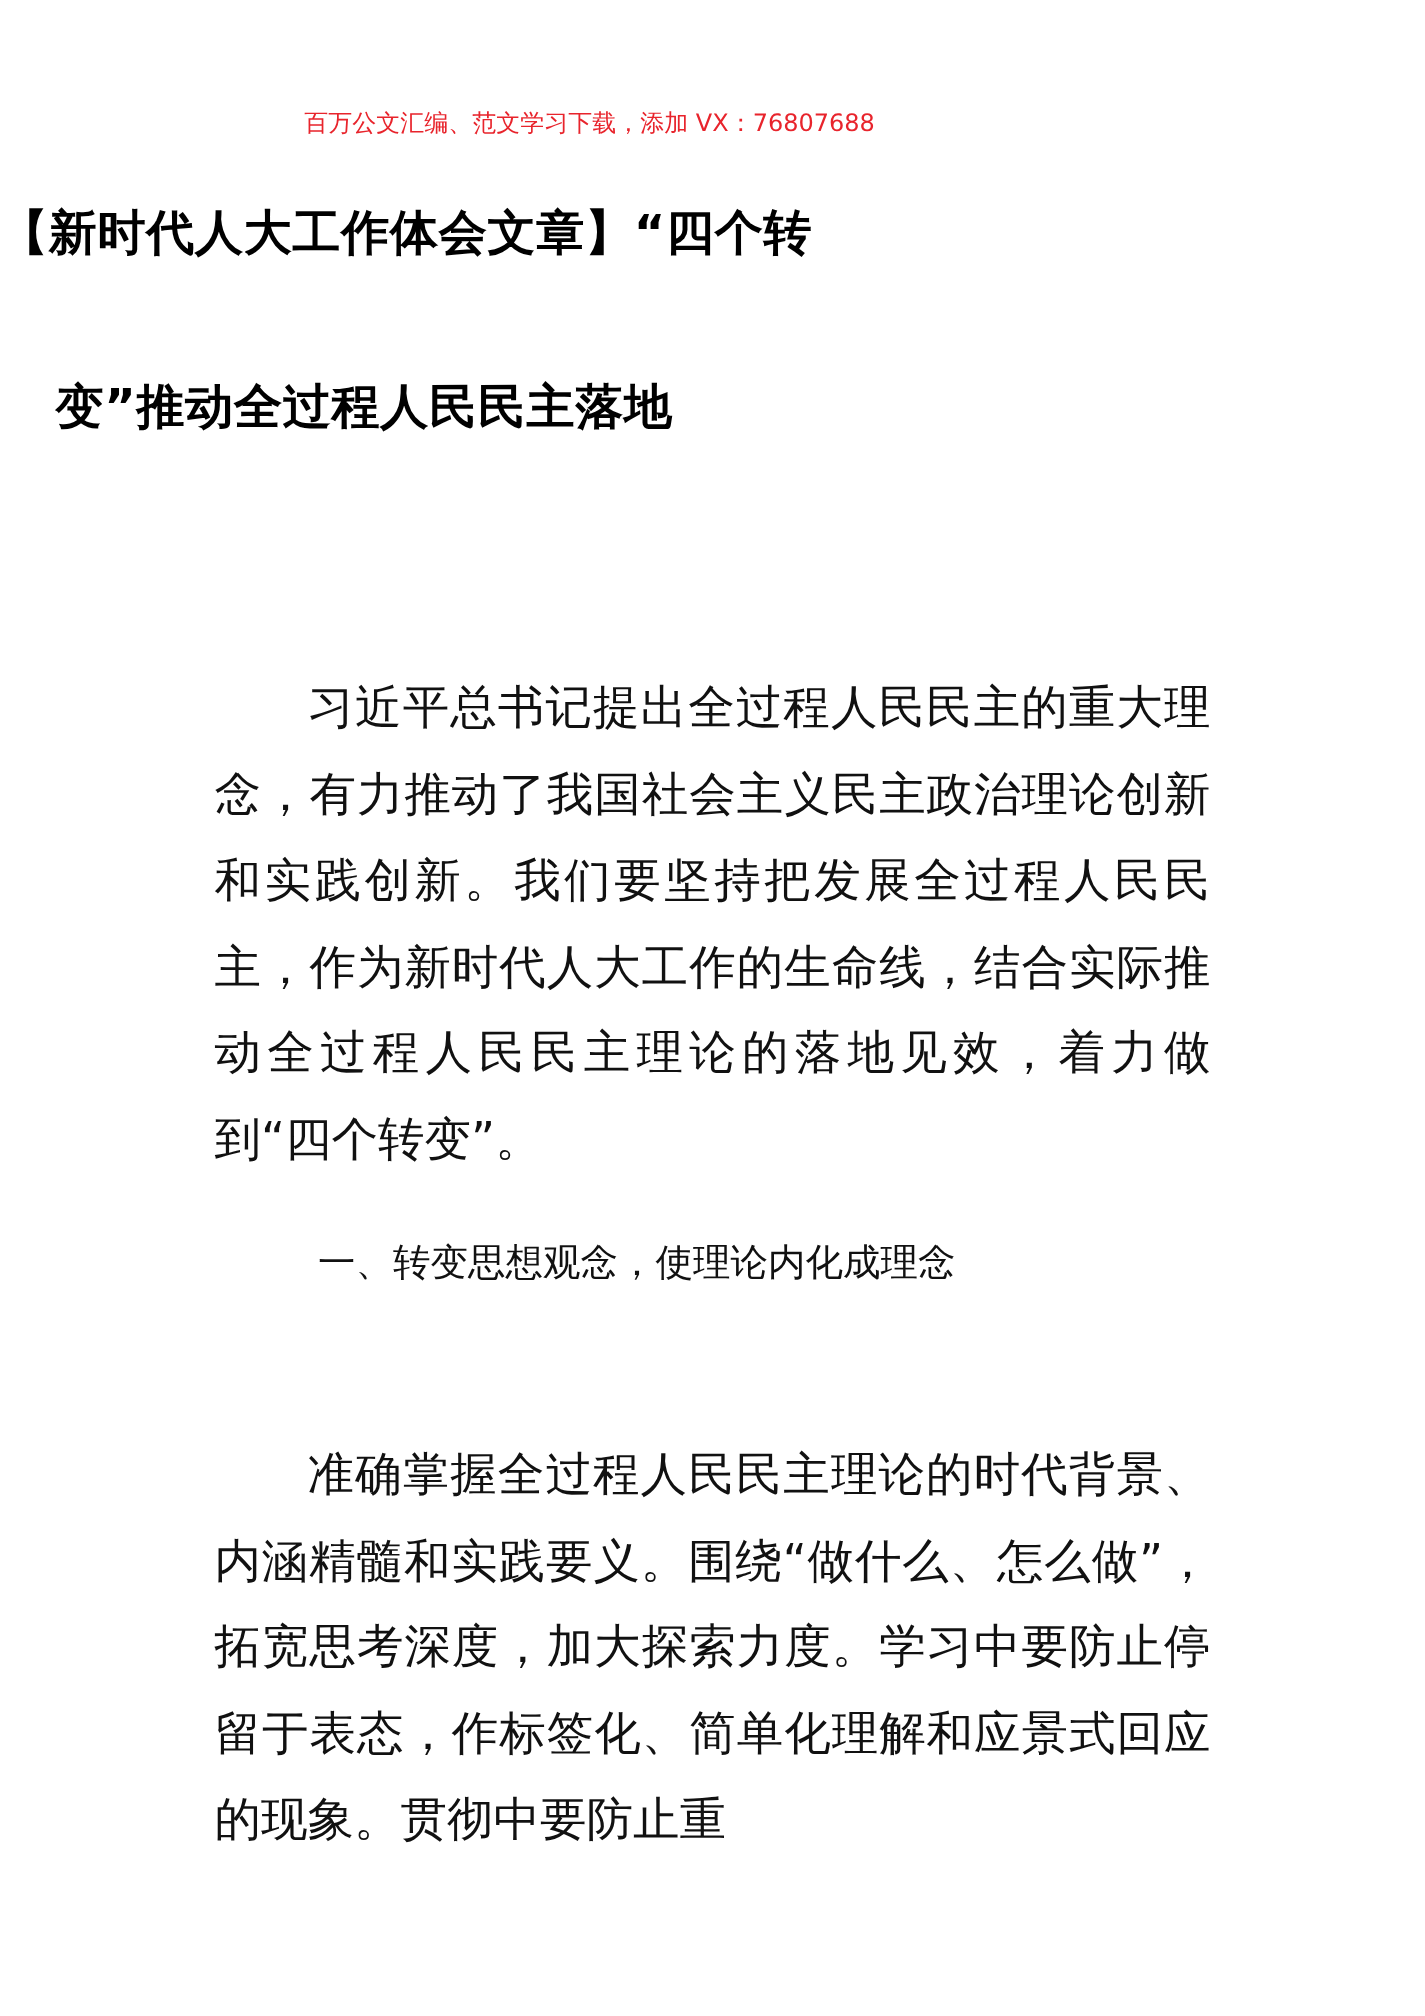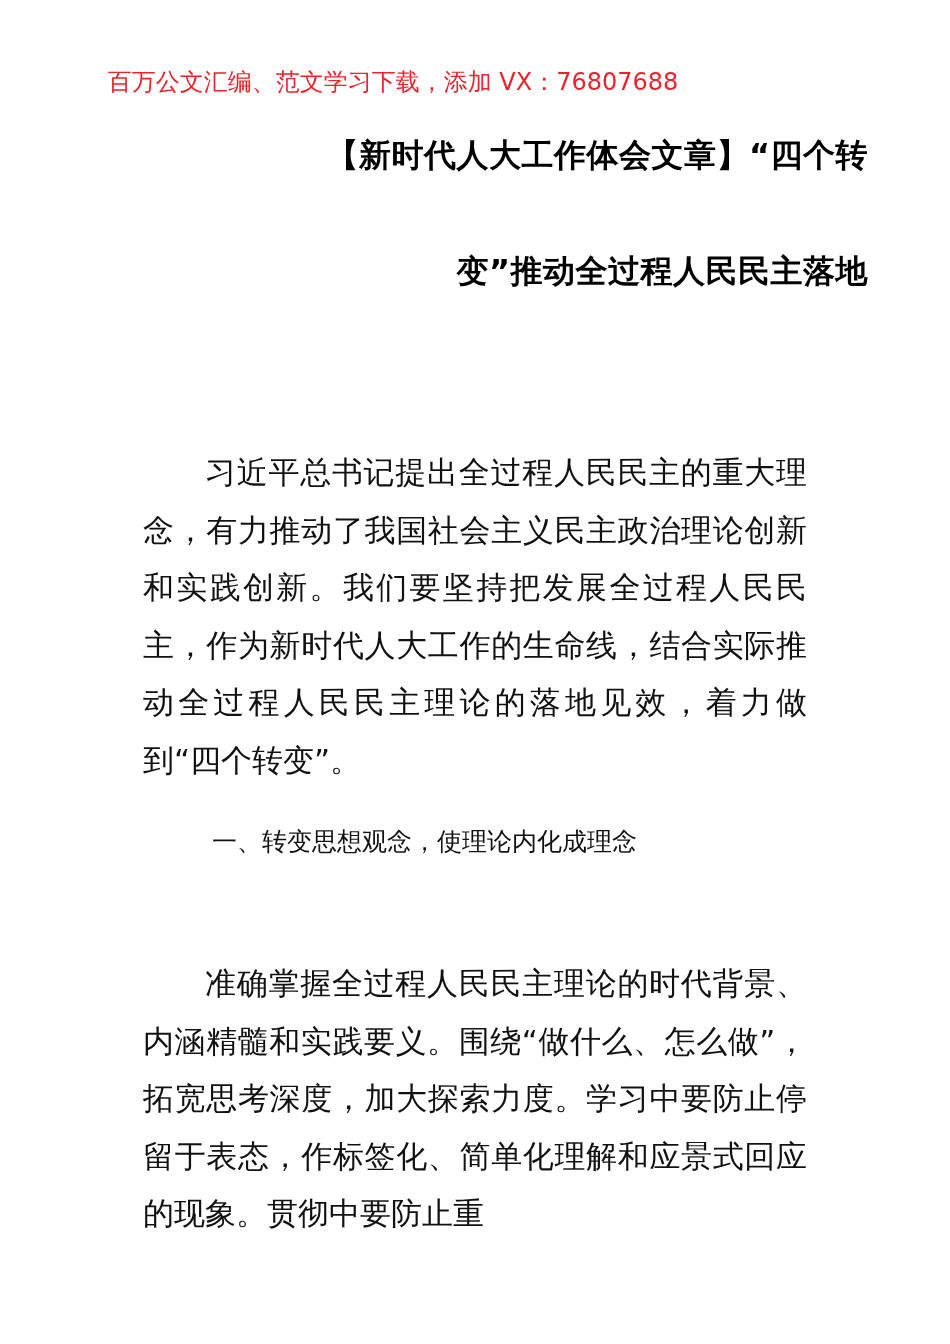--- a/index.html
+++ b/index.html
@@ -14,37 +14,37 @@
       overflow: hidden;
       font-family: "DejaVu Sans", "Liberation Sans", sans-serif;
       color: #000000;
     }
     .watermark {
       position: absolute;
       top: 68px;
       left: 0;
       width: 786px;
       text-align: center;
-      font-size: 24px;
+      font-size: 16px;
       line-height: 28px;
       color: #e8242c;
     }
     .title-line {
       position: absolute;
       left: 0;
       width: 868px;
-      text-align: right;
+      text-align: left;
       font-size: 32px;
       font-weight: bold;
       line-height: 44px;
       color: #000;
       letter-spacing: 0.5px;
     }
     .title-line.l1 { top: 133px; }
-    .title-line.l2 { top: 249px; }
+    .title-line.l2 { top: 249px; padding-left: 37px; }
 
     .para {
       position: absolute;
       left: 143px;
       width: 664px;
       font-size: 31px;
       line-height: 57.5px;
       color: #111;
       text-align: justify;
       text-indent: 2em;

